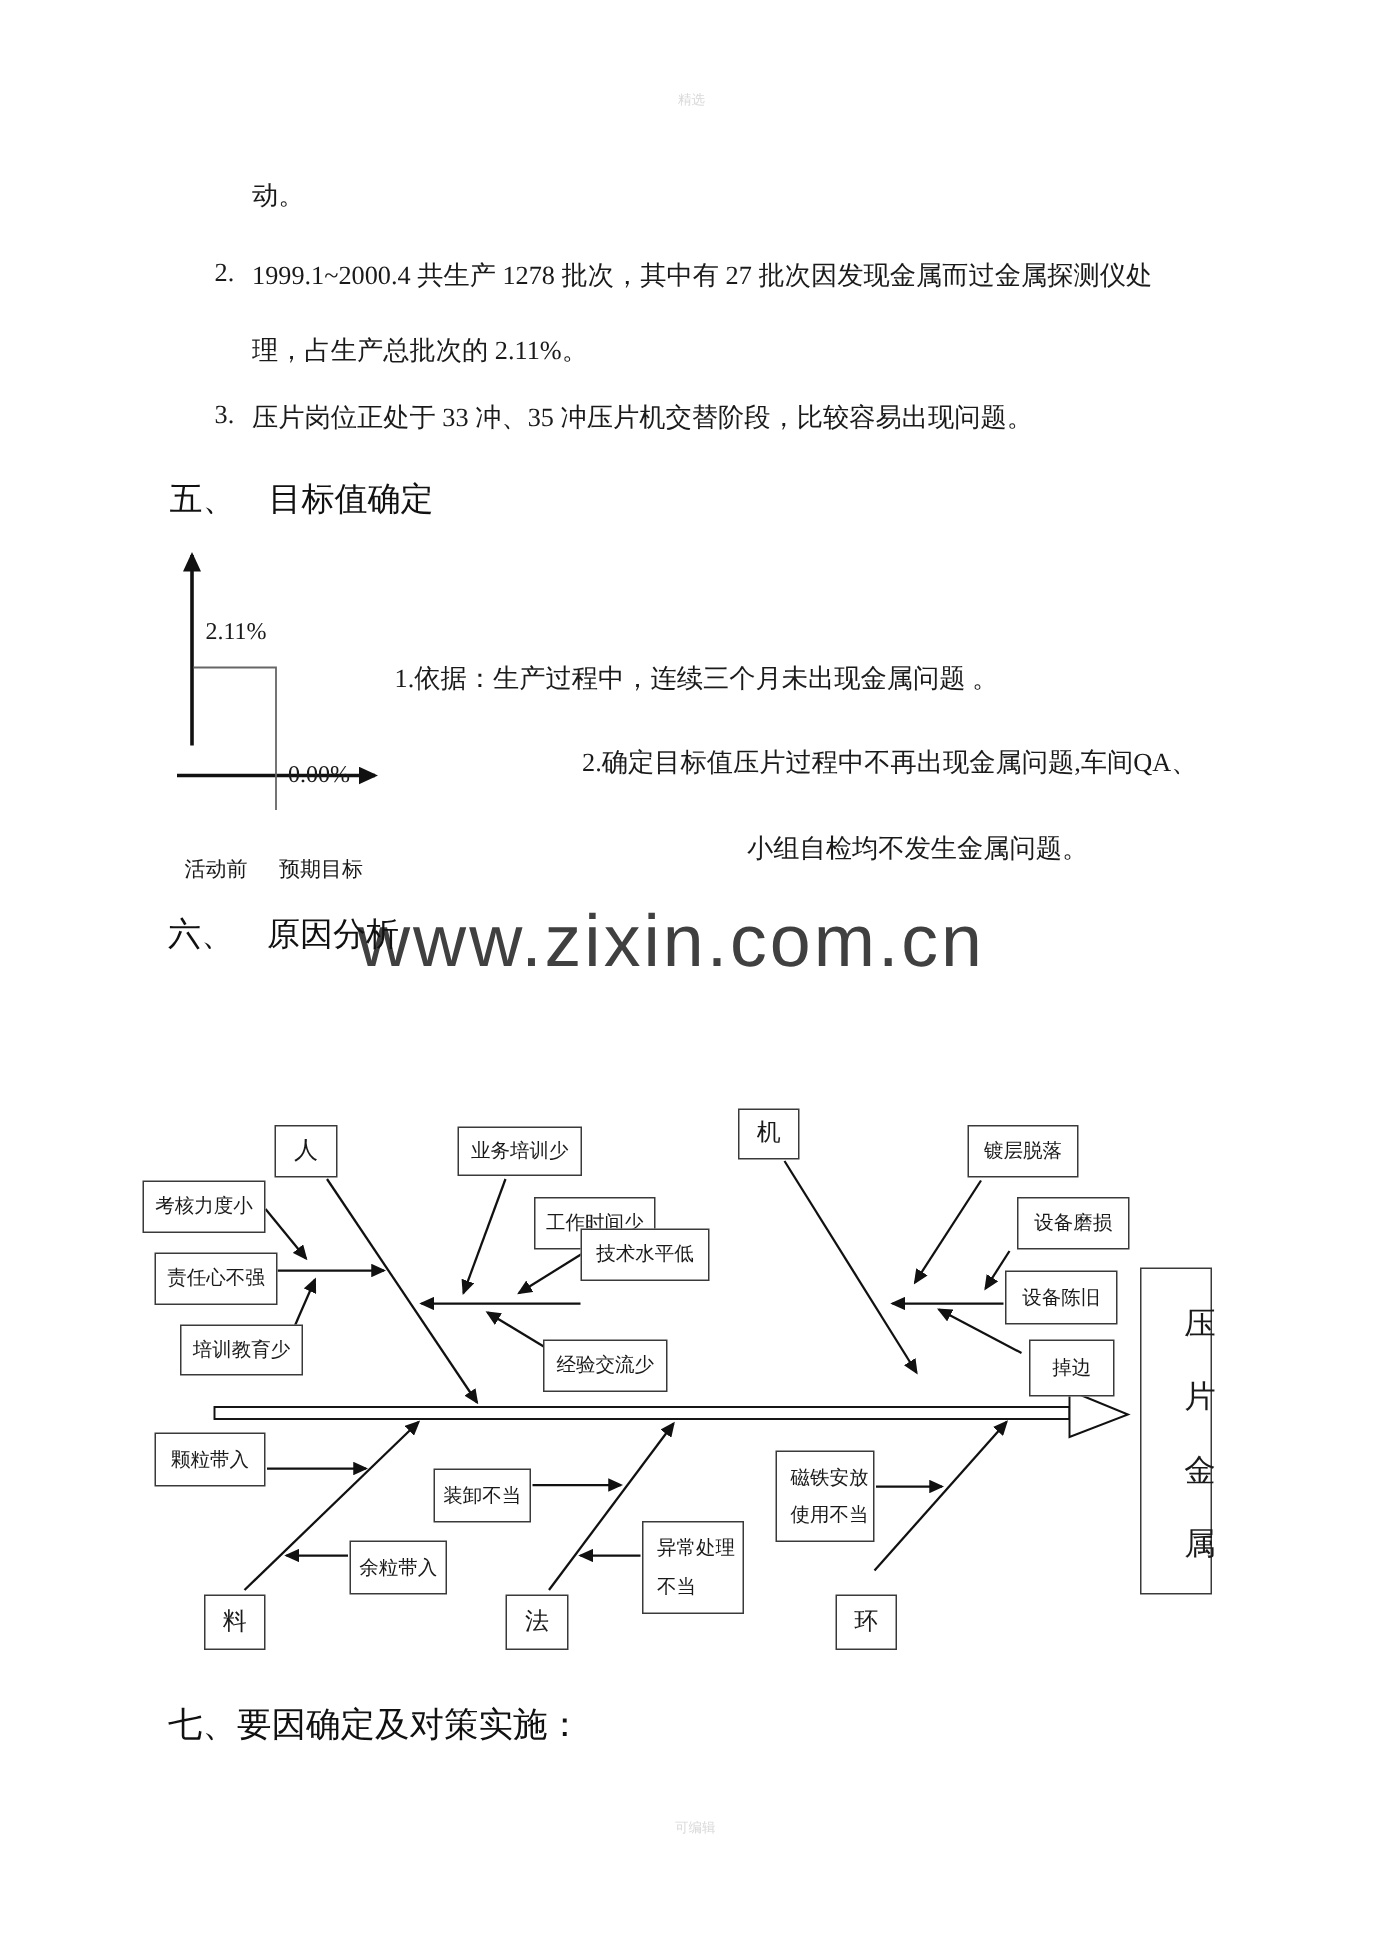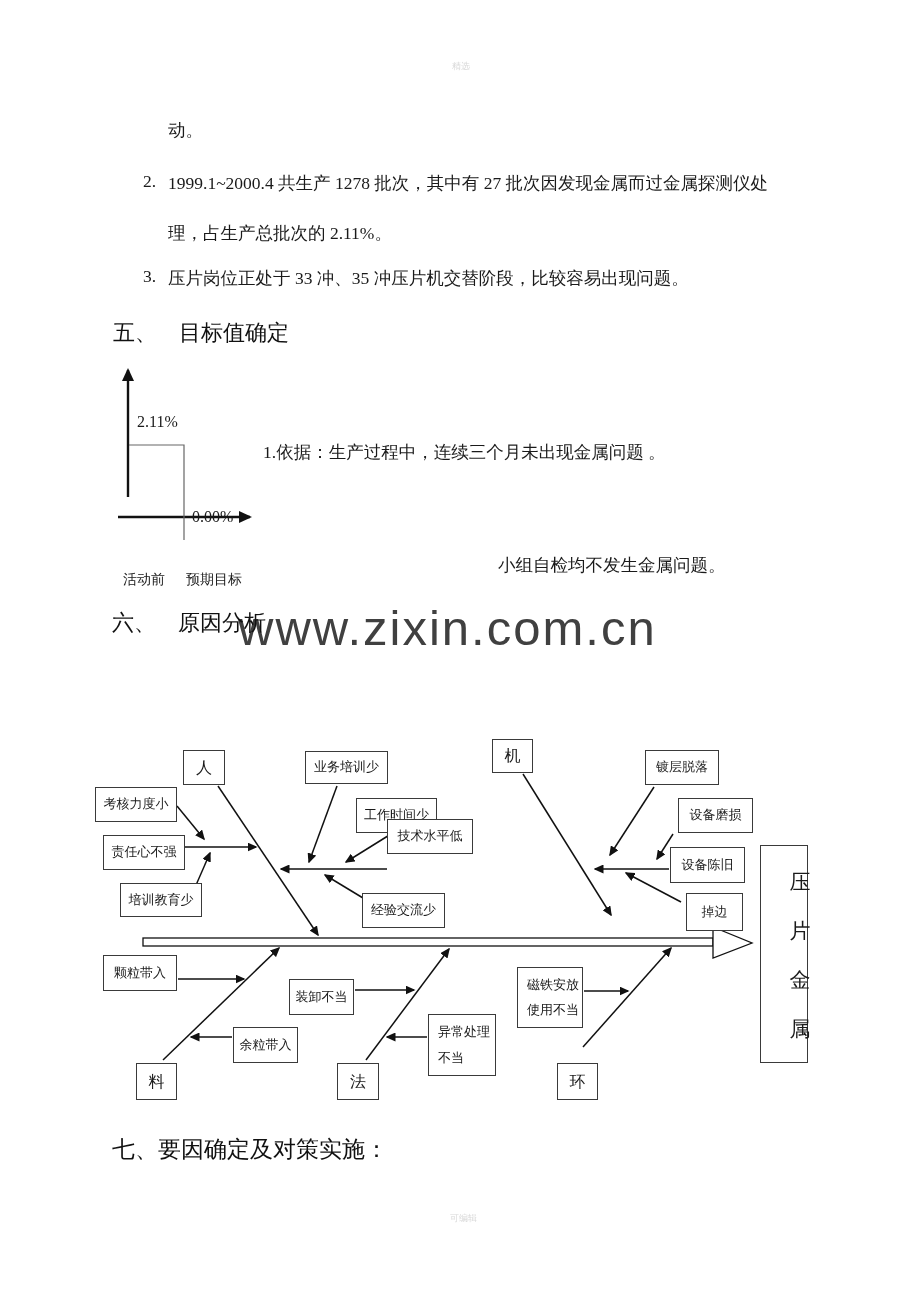--- a/index.html
+++ b/index.html
@@ -44,20 +44,21 @@
   <div class="abs body-text z2" style="left:168px;top:266px;">压片岗位正处于 33 冲、35 冲压片机交替阶段，比较容易出现问题。</div>
 
   <div class="abs heading z2" style="left:113px;top:318px;">五、　目标值确定</div>
 
   <div class="abs chart-label z2" style="left:137px;top:413px;">2.11%</div>
   <div class="abs chart-label z2" style="left:192px;top:508px;">0.00%</div>
   <div class="abs axis-cat z2" style="left:123px;top:571px;">活动前</div>
   <div class="abs axis-cat z2" style="left:186px;top:571px;">预期目标</div>
 
   <div class="abs body-text z2" style="left:263px;top:440px;">1.依据：生产过程中，连续三个月未出现金属问题 。</div>
+  <div class="abs body-text z2" style="left:388px;top:496px;">2.确定目标值压片过程中不再出现金属问题,车间QA、</div>
   <div class="abs body-text z2" style="left:498px;top:553px;">小组自检均不发生金属问题。</div>
 
   <div class="abs heading z2" style="left:112px;top:608px;">六、　原因分析</div>
 
   <svg class="layer" width="920" height="1302" viewBox="0 0 920 1302">
     <defs>
       <marker id="arr" markerWidth="10" markerHeight="9" refX="8.5" refY="4.5" orient="auto" markerUnits="userSpaceOnUse">
         <path d="M0,0 L10,4.5 L0,9 z" fill="#111"></path>
       </marker>
       <marker id="arrbig" markerWidth="13" markerHeight="12" refX="11" refY="6" orient="auto" markerUnits="userSpaceOnUse">

